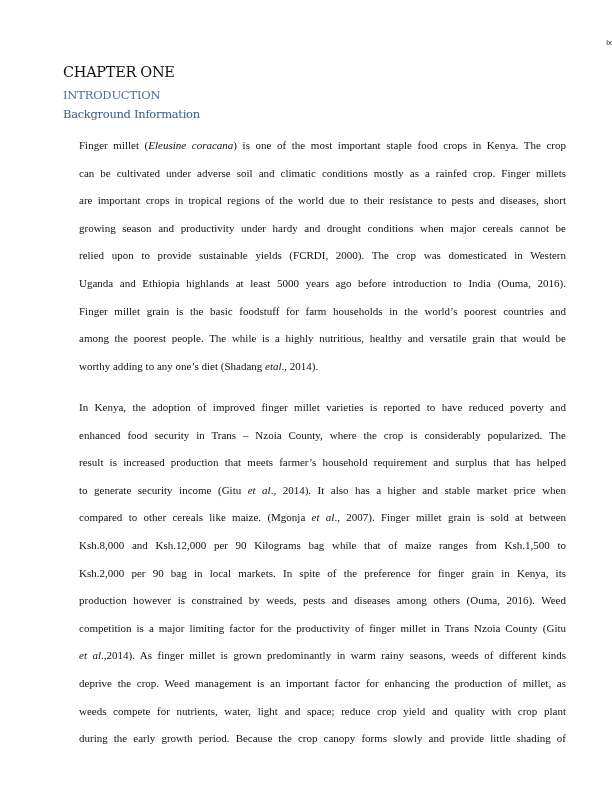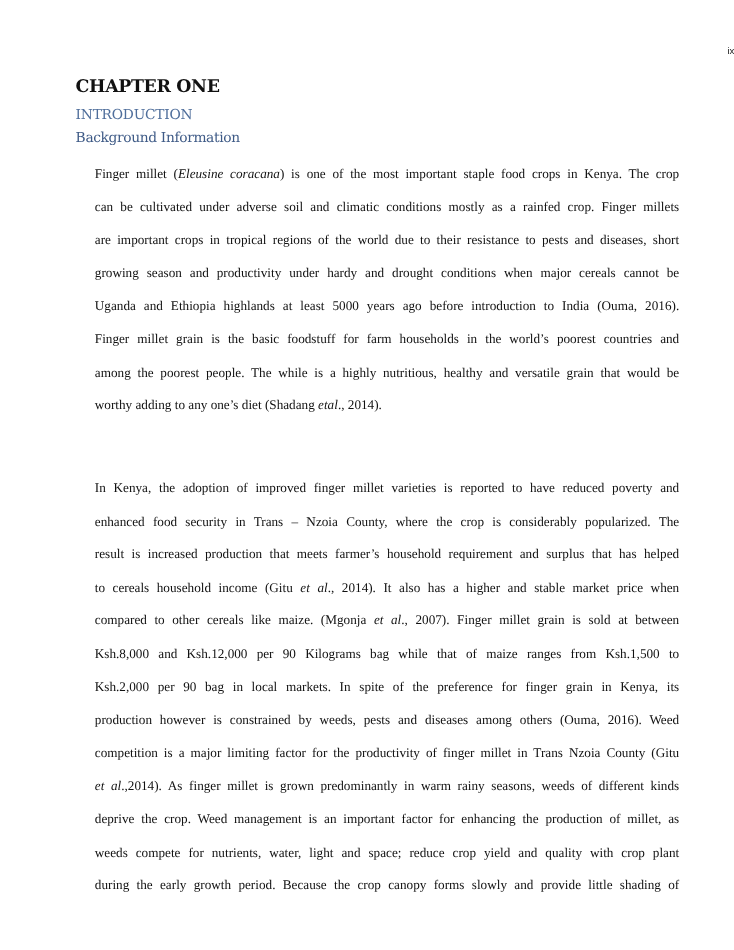--- a/index.html
+++ b/index.html
@@ -3,21 +3,21 @@
 <meta charset="utf-8">
 <style>
   html, body { margin: 0; padding: 0; background: #ffffff; }
   body { width: 612px; height: 792px; position: relative; overflow: hidden; }
   .page-number {
     position: absolute; top: 38px; left: 0; width: 612px; text-align: right;
     font-family: "Liberation Sans", sans-serif; font-size: 8px; color: #222;
   }
   .chapter {
     position: absolute; left: 63px; top: 64px;
-    font-family: "DejaVu Serif", serif; font-weight: bold; font-size: 14.5px;
+    font-family: "DejaVu Serif", serif; font-weight: normal; font-size: 14.5px;
     color: #111; letter-spacing: -0.3px;
   }
   .h1 {
     position: absolute; left: 63px; top: 88px;
     font-family: "DejaVu Serif", serif; font-size: 11.5px; color: #4f6e9b;
     letter-spacing: -0.2px;
   }
   .h2 {
     position: absolute; left: 63px; top: 107px;
     font-family: "DejaVu Serif", serif; font-size: 11.5px; color: #3e5a86;
@@ -40,30 +40,31 @@
 <div class="page-number">ix</div>
 <div class="chapter">CHAPTER ONE</div>
 <div class="h1">INTRODUCTION</div>
 <div class="h2">Background Information</div>
 
 <div class="para p1">
     <span class="line"><span>Finger millet (</span><i>Eleusine coracana</i><span>) is one of the most important staple food crops in Kenya. The crop</span></span>
     <span class="line"><span>can be cultivated under adverse soil and climatic conditions mostly as a rainfed crop. Finger millets</span></span>
     <span class="line"><span>are important crops in tropical regions of the world due to their resistance to pests and diseases, short</span></span>
     <span class="line"><span>growing season and productivity under hardy and drought conditions when major cereals cannot be</span></span>
+    <span class="line"><span>relied upon to provide sustainable yields (FCRDI, 2000). The crop was domesticated in Western</span></span>
     <span class="line"><span>Uganda and Ethiopia highlands at least 5000 years ago before introduction to India (Ouma, 2016).</span></span>
     <span class="line"><span>Finger millet grain is the basic foodstuff for farm households in the world’s poorest countries and</span></span>
     <span class="line"><span>among the poorest people. The while is a highly nutritious, healthy and versatile grain that would be</span></span>
     <span class="line last"><span>worthy adding to any one’s diet (Shadang </span><i>etal</i><span>., 2014).</span></span>
   </div>
 <div class="para p2">
     <span class="line"><span>In Kenya, the adoption of improved finger millet varieties is reported to have reduced poverty and</span></span>
     <span class="line"><span>enhanced food security in Trans – Nzoia County, where the crop is considerably popularized. The</span></span>
     <span class="line"><span>result is increased production that meets farmer’s household requirement and surplus that has helped</span></span>
-    <span class="line"><span>to cereals household income (Gitu </span><i>et al</i><span>., 2014). It also has a higher and stable market price when</span></span>
+    <span class="line"><span>to generate security income (Gitu </span><i>et al</i><span>., 2014). It also has a higher and stable market price when</span></span>
     <span class="line"><span>compared to other cereals like maize. (Mgonja </span><i>et al</i><span>., 2007). Finger millet grain is sold at between</span></span>
     <span class="line"><span>Ksh.8,000 and Ksh.12,000 per 90 Kilograms bag while that of maize ranges from Ksh.1,500 to</span></span>
     <span class="line"><span>Ksh.2,000 per 90 bag in local markets. In spite of the preference for finger grain in Kenya, its</span></span>
     <span class="line"><span>production however is constrained by weeds, pests and diseases among others (Ouma, 2016). Weed</span></span>
     <span class="line"><span>competition is a major limiting factor for the productivity of finger millet in Trans Nzoia County (Gitu</span></span>
     <span class="line"><span></span><i>et al</i><span>.,2014). As finger millet is grown predominantly in warm rainy seasons, weeds of different kinds</span></span>
     <span class="line"><span>deprive the crop. Weed management is an important factor for enhancing the production of millet, as</span></span>
     <span class="line"><span>weeds compete for nutrients, water, light and space; reduce crop yield and quality with crop plant</span></span>
     <span class="line"><span>during the early growth period. Because the crop canopy forms slowly and provide little shading of</span></span>
   </div>

